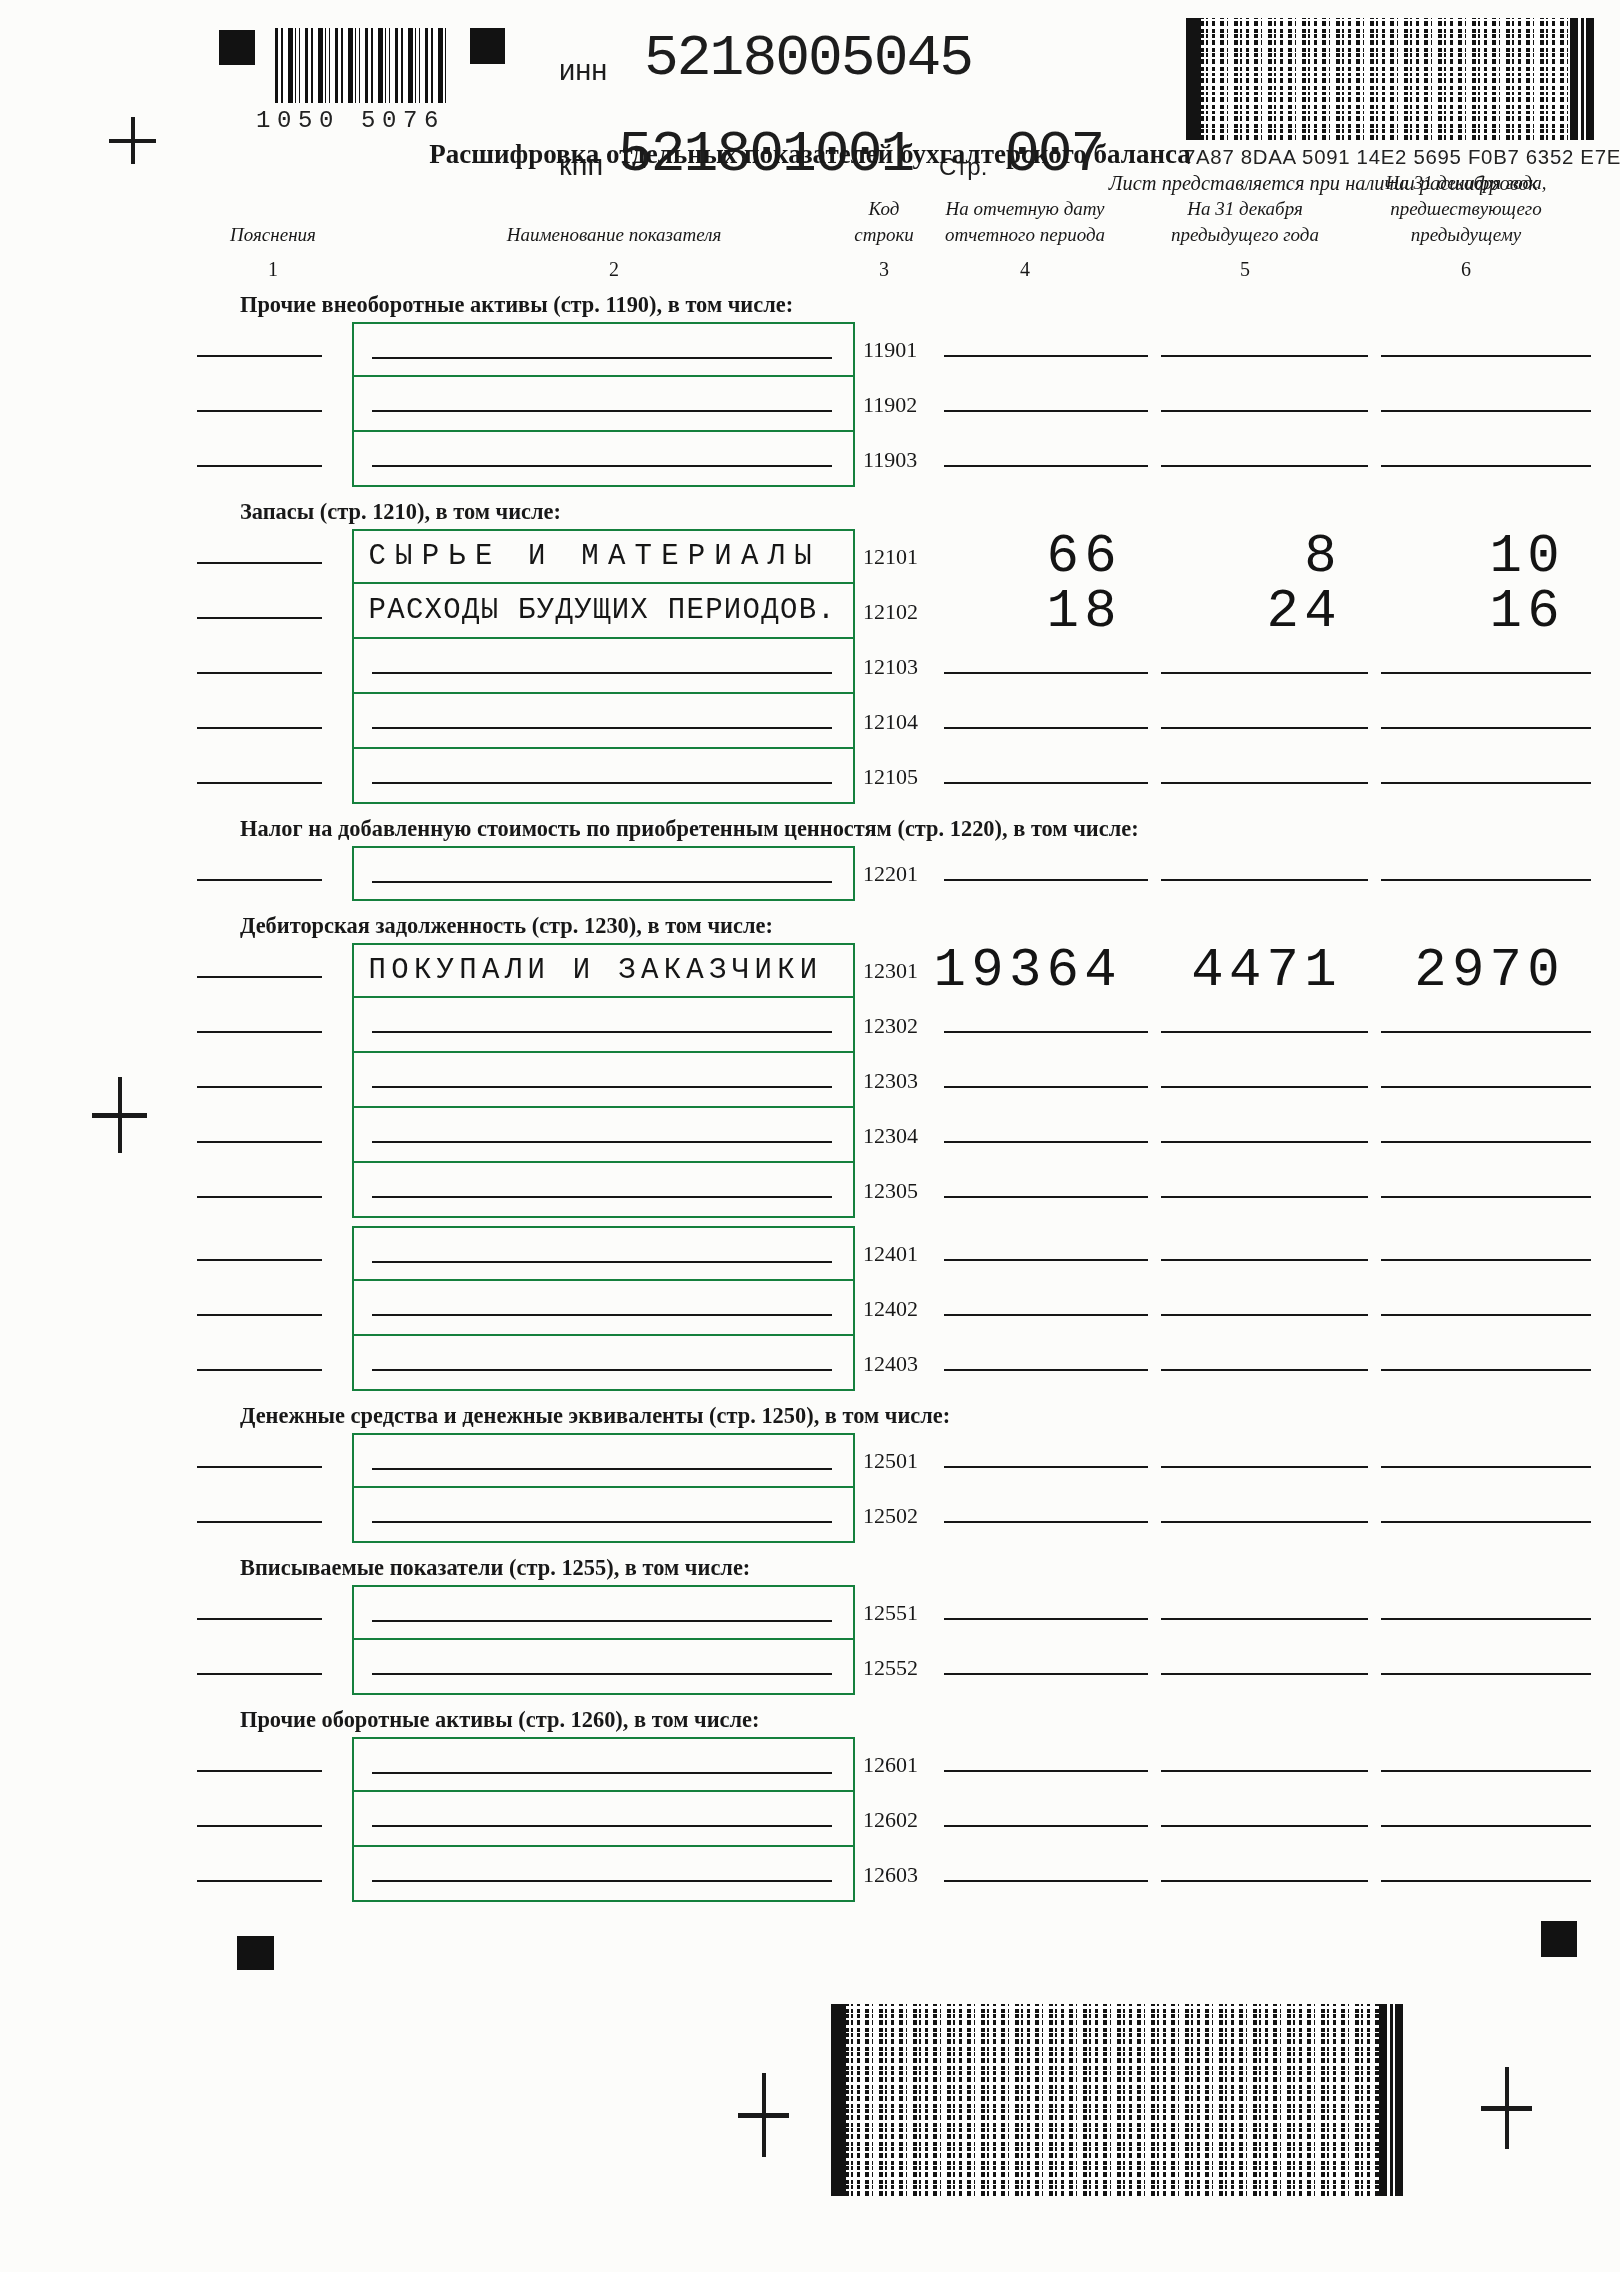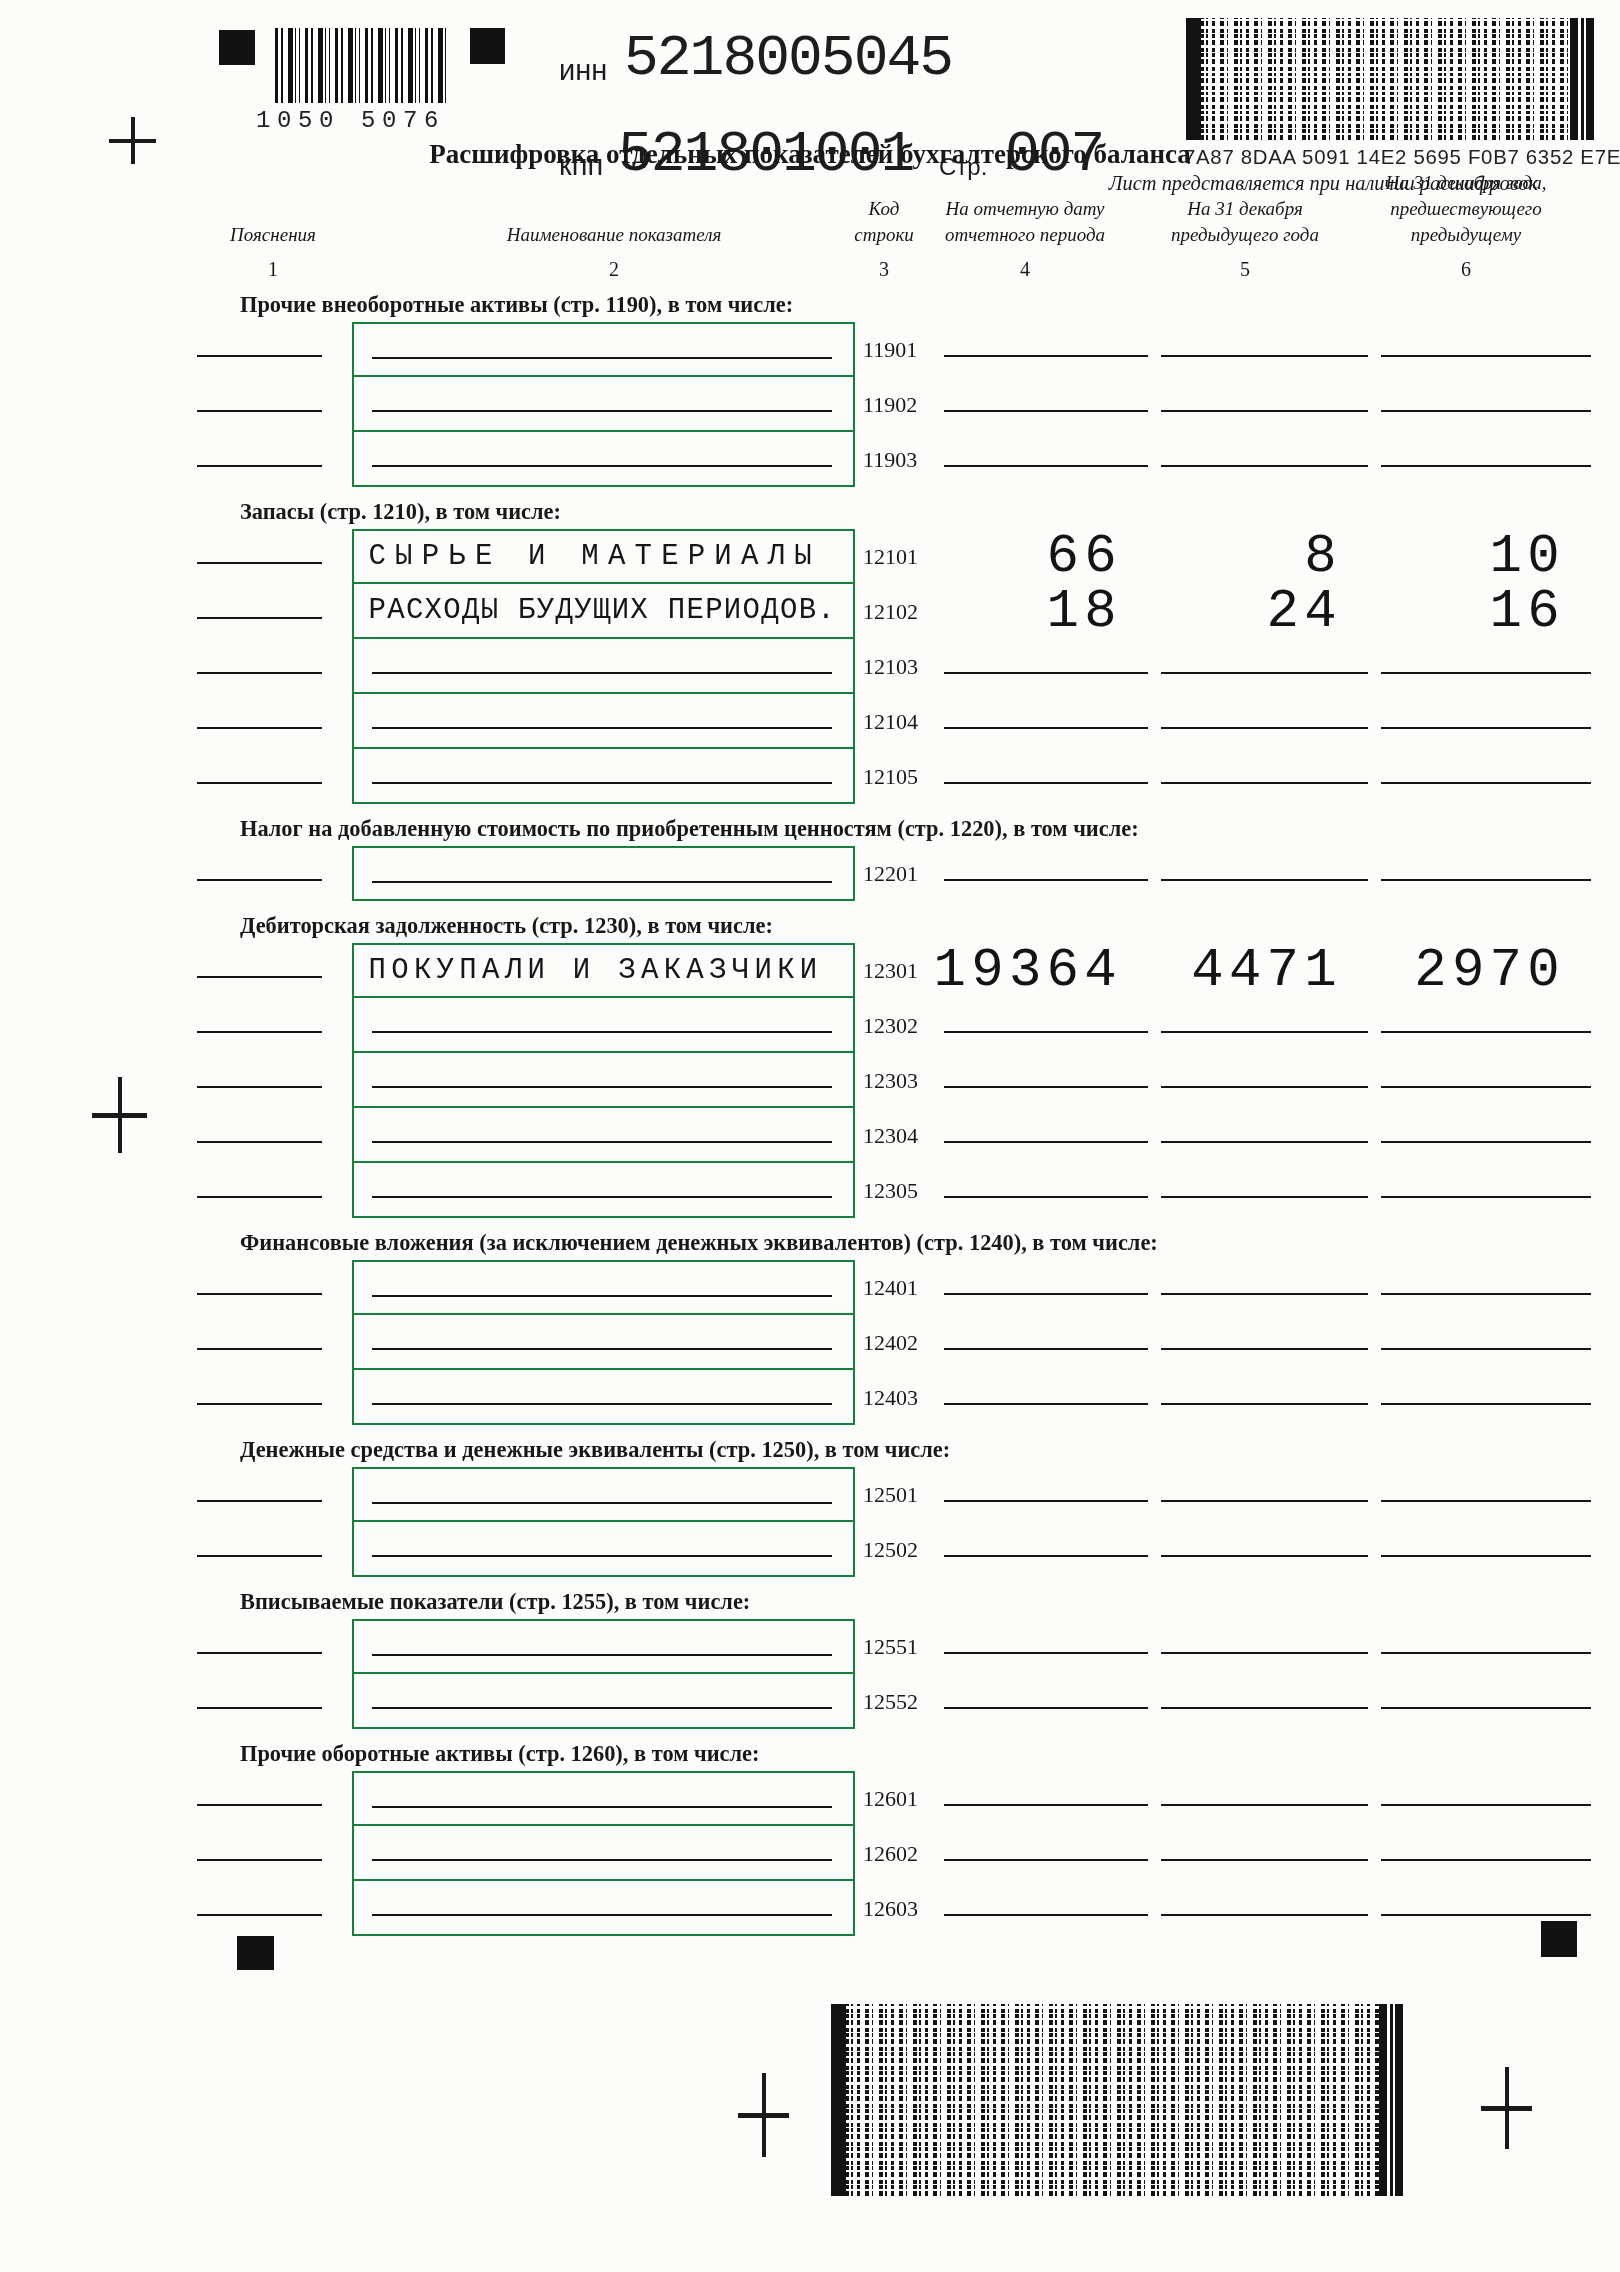--- a/index.html
+++ b/index.html
@@ -67,21 +67,21 @@
 <body>
 
 <div class="page">
 
   <div class="sq" style="left:219px;top:30px;width:36px;height:35px;"></div>
   <div class="bar1d" style="left:275px;top:28px;width:172px;height:75px;"></div>
   <div class="bar1d-label" style="left:256px;top:107px;width:185px;">1050 5076</div>
   <div class="sq" style="left:470px;top:28px;width:35px;height:36px;"></div>
 
   <div class="reg-label" style="left:559px;top:54px;text-align:right;">инн</div>
-  <div class="ocr" style="left:624px;top:26px;">5218005045</div>
+  <div class="ocr" style="left:644px;top:26px;">5218005045</div>
   <div class="reg-label" style="left:559px;top:149px;">кпп</div>
   <div class="ocr" style="left:618px;top:122px;">521801001</div>
   <div class="page-label" style="left:939px;top:153px;">Стр.</div>
   <div class="ocr" style="left:1005px;top:122px;">007</div>
 
   <div class="pdf417" style="left:1186px;top:18.4px;width:408px;height:122px;"></div>
   <div class="hexline" style="left:1184px;top:146px;">7A87 8DAA 5091 14E2 5695 F0B7 6352 E7EC</div>
 
   <div class="doc-title" style="top:139px;">Расшифровка отдельных показателей бухгалтерского баланса</div>
   <div class="doc-subtitle" style="top:172px;right:82px;">Лист представляется при наличии расшифровок</div>
@@ -265,21 +265,20 @@
           <div class="boxcell">
             <div class="cellline"></div>
           </div>
           <div class="rowcode">12305</div>
           <div class="vline c0"></div>
           <div class="vline c1"></div>
           <div class="vline c2"></div>
         </div>
       </div>
       <div class="fsection">
-        <div class="fsection-title">Финансовые вложения (за исключением денежных эквивалентов) (стр. 1240), в том числе:</div>
         <div class="frow">
           <div class="dash"></div>
           <div class="boxcell">
             <div class="cellline"></div>
           </div>
           <div class="rowcode">12401</div>
           <div class="vline c0"></div>
           <div class="vline c1"></div>
           <div class="vline c2"></div>
         </div>

